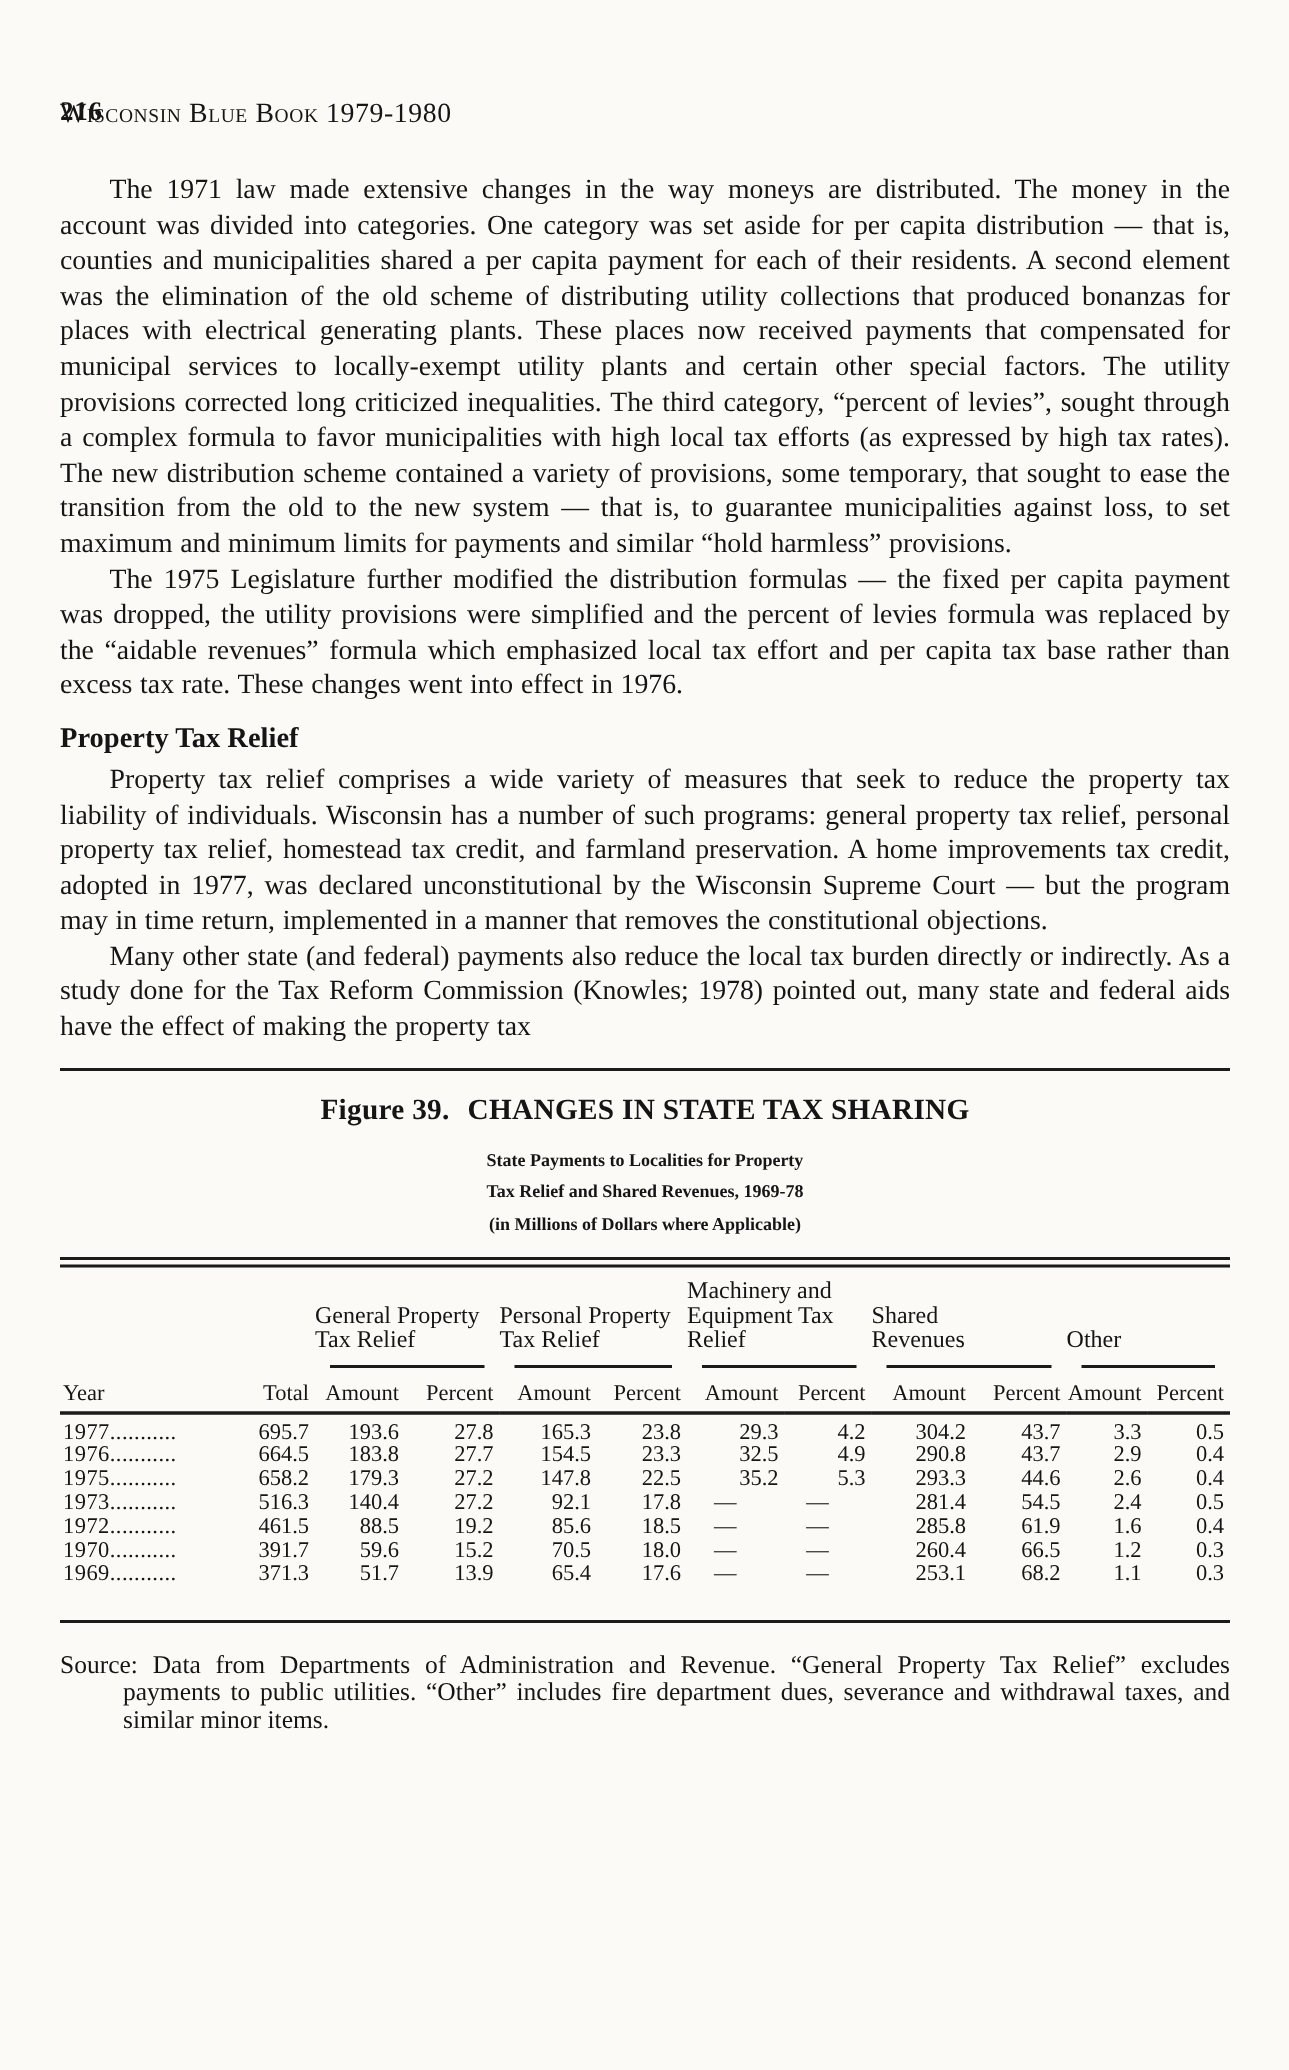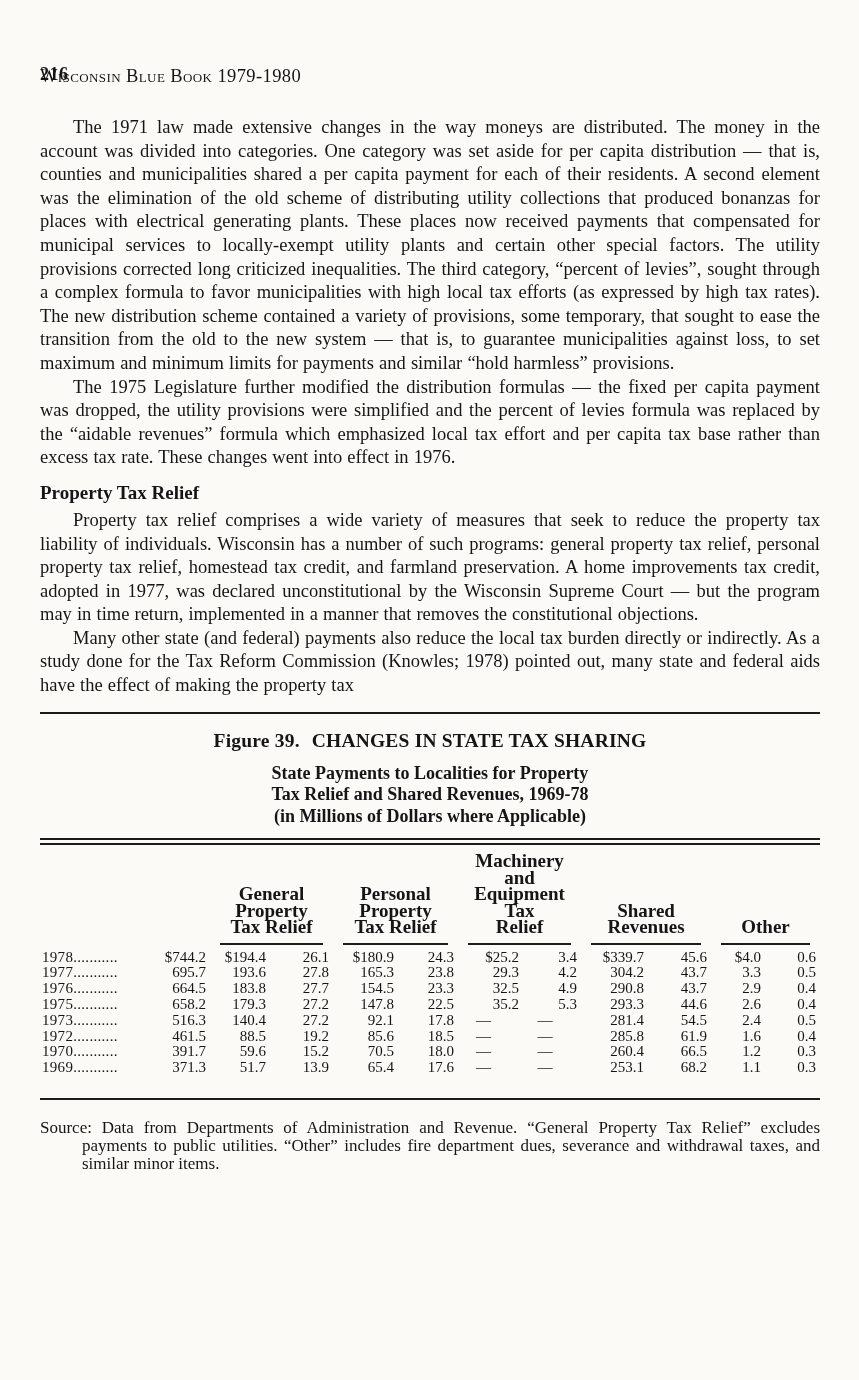--- a/index.html
+++ b/index.html
@@ -57,40 +57,40 @@
     margin-top: 16px;
     text-align: center;
     font-size: 19.5px;
     font-weight: bold;
     letter-spacing: 0.2px;
   }
   .fig-title .fig-label { margin-right: 12px; }
   .fig-subtitle {
     margin-top: 11px;
     text-align: center;
-    font-size: 18px;
+    font-size: 12px;
     font-weight: bold;
     line-height: 21.5px;
   }
   .table-wrap { margin-top: 11px; }
   .dbl-rule {
     height: 3px;
     border-top: 2px solid #1b1b1b;
     border-bottom: 2.5px solid #1b1b1b;
   }
   table.fig-table {
     width: 100%;
     border-collapse: collapse;
     table-layout: fixed;
   }
   tr.groups th {
     vertical-align: bottom;
-    text-align: center;
-    font-weight: bold;
-    font-size: 19px;
+    text-align: left;
+    font-weight: normal;
+    font-size: 16px;
     line-height: 16.5px;
     padding: 8px 0 0 0;
   }
   .grule {
     height: 2px;
     background: #1b1b1b;
     margin: 7px 10px 0 10px;
   }
   tr.cols th {
     font-weight: normal;
@@ -192,36 +192,36 @@
             <th colspan="2">
               <div>Shared</div>
               <div>Revenues</div>
               <div class="grule"></div>
             </th>
             <th colspan="2">
               <div>Other</div>
               <div class="grule"></div>
             </th>
           </tr>
+          <tr class="cols">
+            <th class="year-h">Year</th>
+            <th>Total</th>
+            <th>Amount</th>
+            <th>Percent</th>
+            <th>Amount</th>
+            <th>Percent</th>
+            <th>Amount</th>
+            <th>Percent</th>
+            <th>Amount</th>
+            <th>Percent</th>
+            <th>Amount</th>
+            <th>Percent</th>
+          </tr>
         </thead>
         <tbody>
-            <tr>
-              <td class="year">1978...........</td>
-              <td class="num">$744.2</td>
-              <td class="num">$194.4</td>
-              <td class="num">26.1</td>
-              <td class="num">$180.9</td>
-              <td class="num">24.3</td>
-              <td class="num">$25.2</td>
-              <td class="num">3.4</td>
-              <td class="num">$339.7</td>
-              <td class="num">45.6</td>
-              <td class="num">$4.0</td>
-              <td class="num">0.6</td>
-            </tr>
             <tr>
               <td class="year">1977...........</td>
               <td class="num">695.7</td>
               <td class="num">193.6</td>
               <td class="num">27.8</td>
               <td class="num">165.3</td>
               <td class="num">23.8</td>
               <td class="num">29.3</td>
               <td class="num">4.2</td>
               <td class="num">304.2</td>

